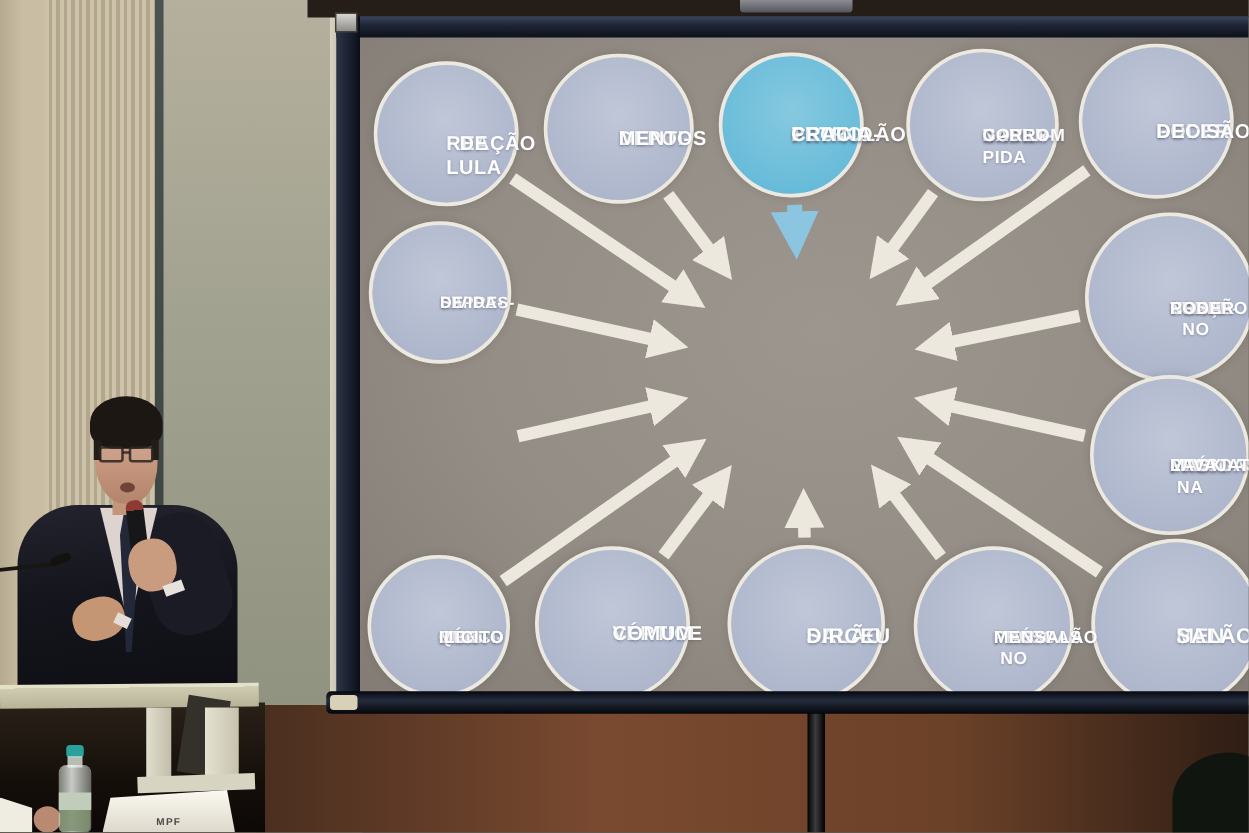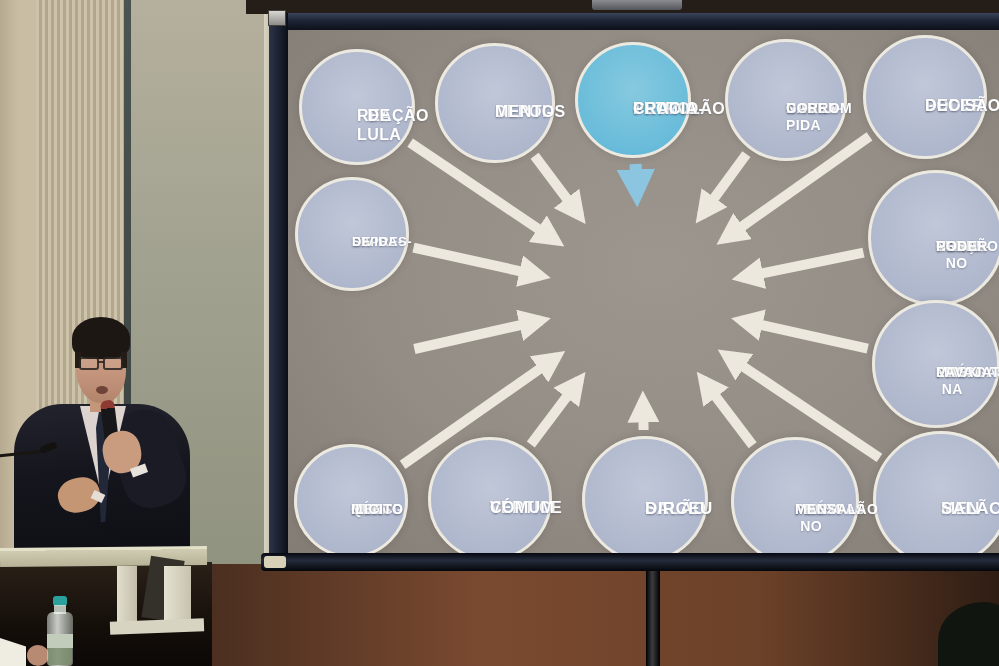--- a/index.html
+++ b/index.html
@@ -281,15 +281,18 @@
   <div class="audience-head"></div>
 
   <div class="bottle">
     <div class="bottle-cap"></div>
     <div class="bottle-neck"></div>
     <div class="bottle-body"></div>
     <div class="bottle-label"></div>
     <div class="bottle-liquid"></div>
   </div>
 
+  <div class="tent-card">
+    <div class="tent-card-logo">MPF</div>
+  </div>
   <div class="tent-card-sliver"></div>
 
 </div>
 
 </body></html>

